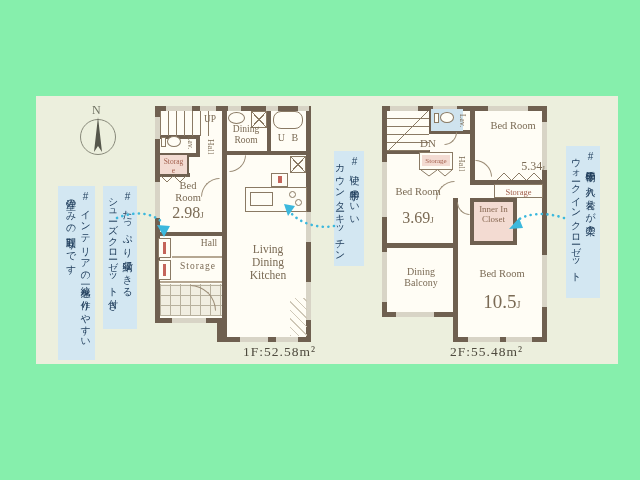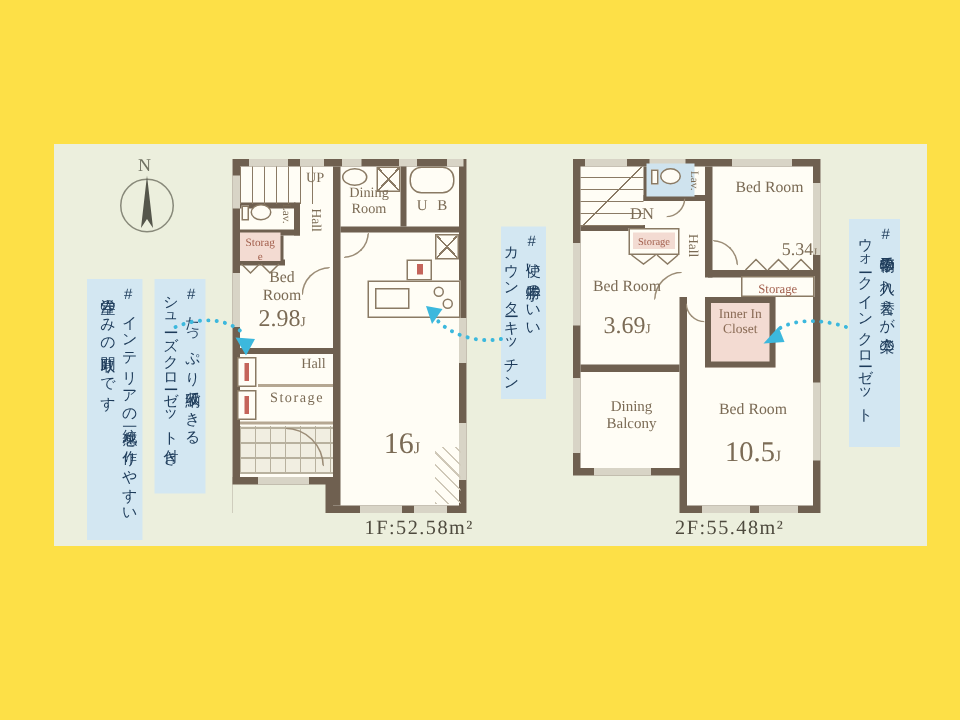--- a/index.html
+++ b/index.html
@@ -1,16 +1,16 @@
 <!DOCTYPE html>
 <html><head>
 <meta charset="utf-8">
 <style>
   html,body{margin:0;padding:0;background:#fff;}
-  .scene{position:relative;width:640px;height:480px;background:#fde047;overflow:hidden;
+  .scene{position:relative;width:640px;height:480px;background:#86efac;overflow:hidden;
          font-family:"Liberation Sans",sans-serif;}
   .abs{position:absolute;}
   .bg{background:#ecefdd;}
   .plan{background:#fffdf5;border:5px solid #6f6050;box-sizing:border-box;}
   .notch{background:#ecefdd;border-top:5px solid #6f6050;border-right:5px solid #6f6050;box-sizing:border-box;}
   .wall{background:#6f6050;}
   .win{background:#d8d4c6;}
   .thinline{background:#b5a792;}
   .room-label{font-family:"Liberation Serif",serif;color:#7b6b55;text-align:center;line-height:1.12;}
   .size-label{font-family:"Liberation Serif",serif;color:#7b6b55;text-align:center;line-height:1;}
@@ -107,21 +107,25 @@
   <div class="abs arc" style="left:201px;top:178px;width:19px;height:19px;"></div>
 
   <div class="abs room-label" style="left:198px;top:114px;width:24px;font-size:9.5px;">UP</div>
   <div class="abs room-label vtext" style="left:186px;top:132px;height:22px;font-size:7.5px;">Lav.</div>
   <div class="abs room-label vtext" style="left:206px;top:133px;height:27px;font-size:9px;">Hall</div>
   <div class="abs room-label" style="left:226px;top:124px;width:40px;font-size:9.5px;">Dining Room</div>
   <div class="abs room-label" style="left:274px;top:132px;width:30px;font-size:10px;letter-spacing:2px;">U B</div>
   <div class="abs storage-text" style="left:163px;top:157px;width:21px;">Storage</div>
   <div class="abs room-label" style="left:166px;top:180px;width:44px;font-size:10.5px;">Bed Room</div>
   <div class="abs size-label" style="left:166px;top:205px;width:44px;font-size:16px;"><span>2.98</span><span class="unit">J</span></div>
-  <div class="abs size-label" style="left:235px;top:286px;width:66px;font-size:20px;"><span>16</span><span class="unit">J</span></div>
+  <div class="abs room-label" style="left:235px;top:243px;width:66px;font-size:11.5px;">
+    <div>Living</div>
+    <div>Dining</div>
+    <div>Kitchen</div>
+  </div>
   <div class="abs room-label" style="left:196px;top:238px;width:26px;font-size:9.5px;">Hall</div>
   <div class="abs room-label" style="left:174px;top:261px;width:48px;font-size:9.5px;letter-spacing:1px;">Storage</div>
   <div class="abs area-label" style="left:243px;top:344px;">1F:52.58m²</div>
 
   <div class="abs plan" style="left:382px;top:106px;width:165px;height:236px;"></div>
   <div class="abs notch" style="left:382px;top:312px;width:76px;height:30px;"></div>
 
   <div class="abs win" style="left:390px;top:106px;width:28px;height:5px;"></div>
   <div class="abs win" style="left:433px;top:106px;width:24px;height:5px;"></div>
   <div class="abs win" style="left:488px;top:106px;width:40px;height:5px;"></div>

